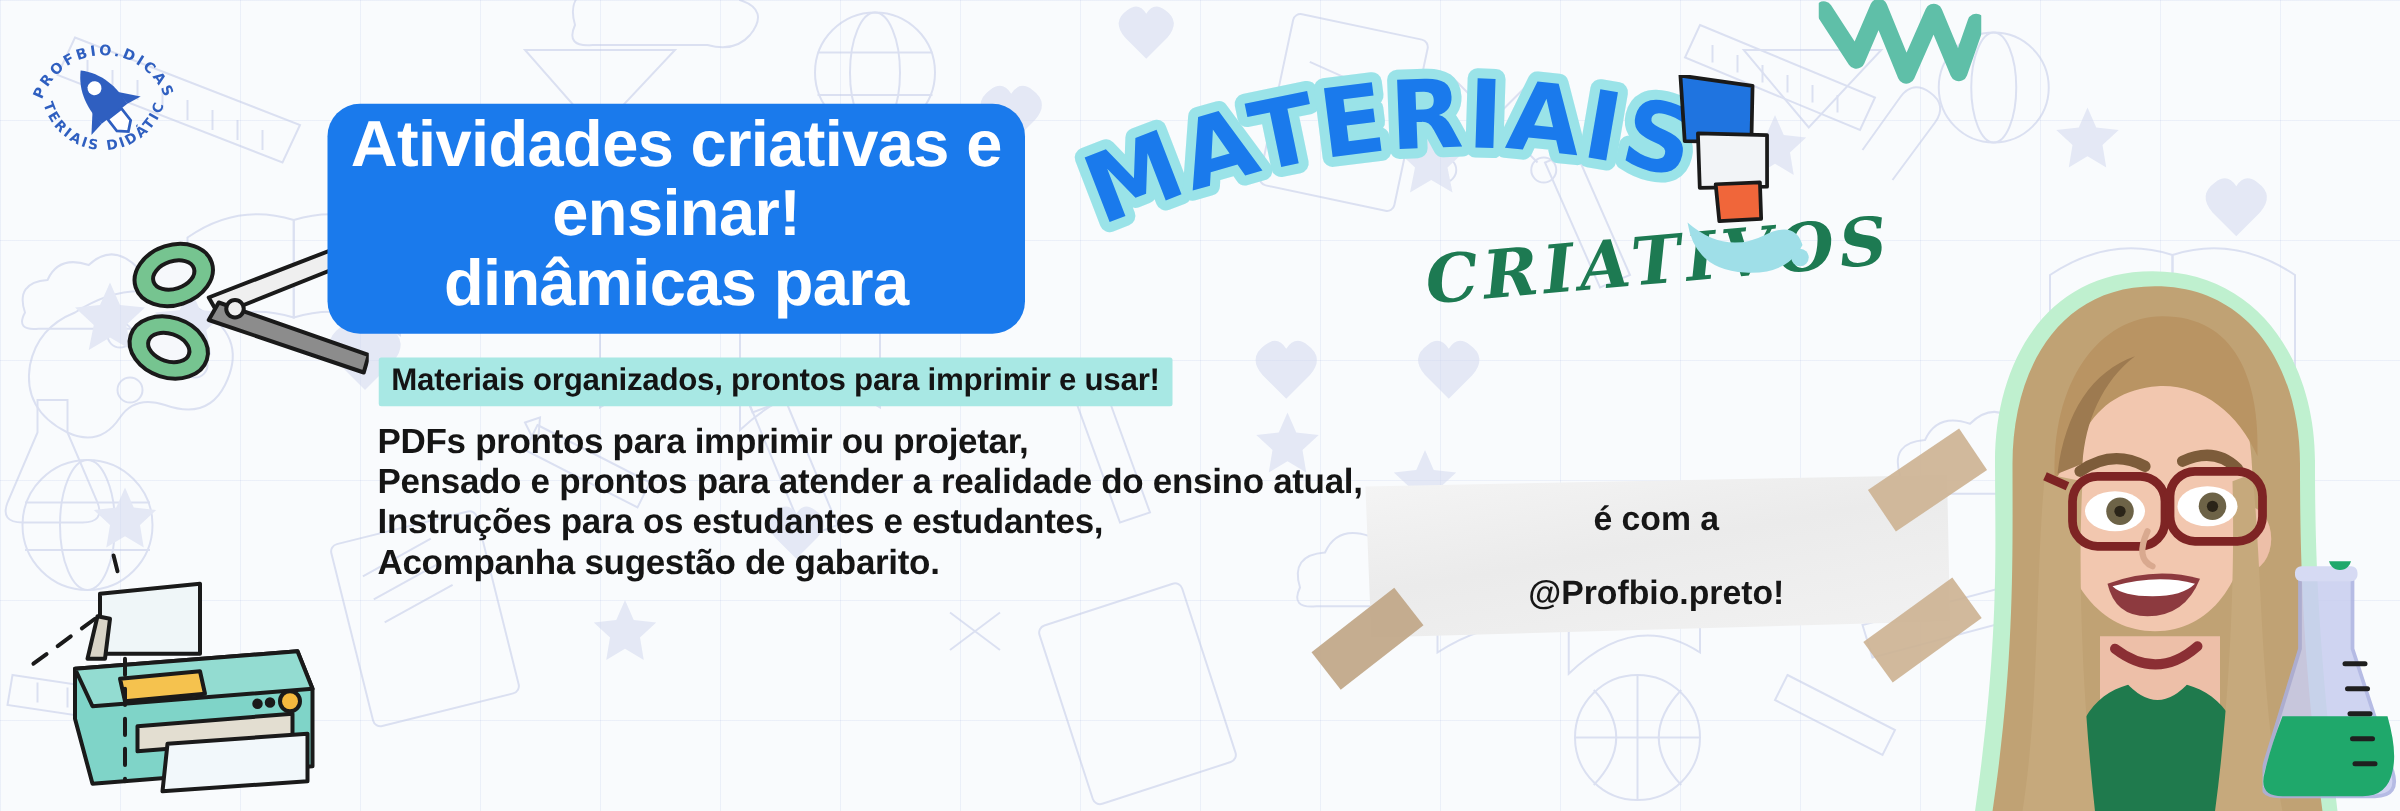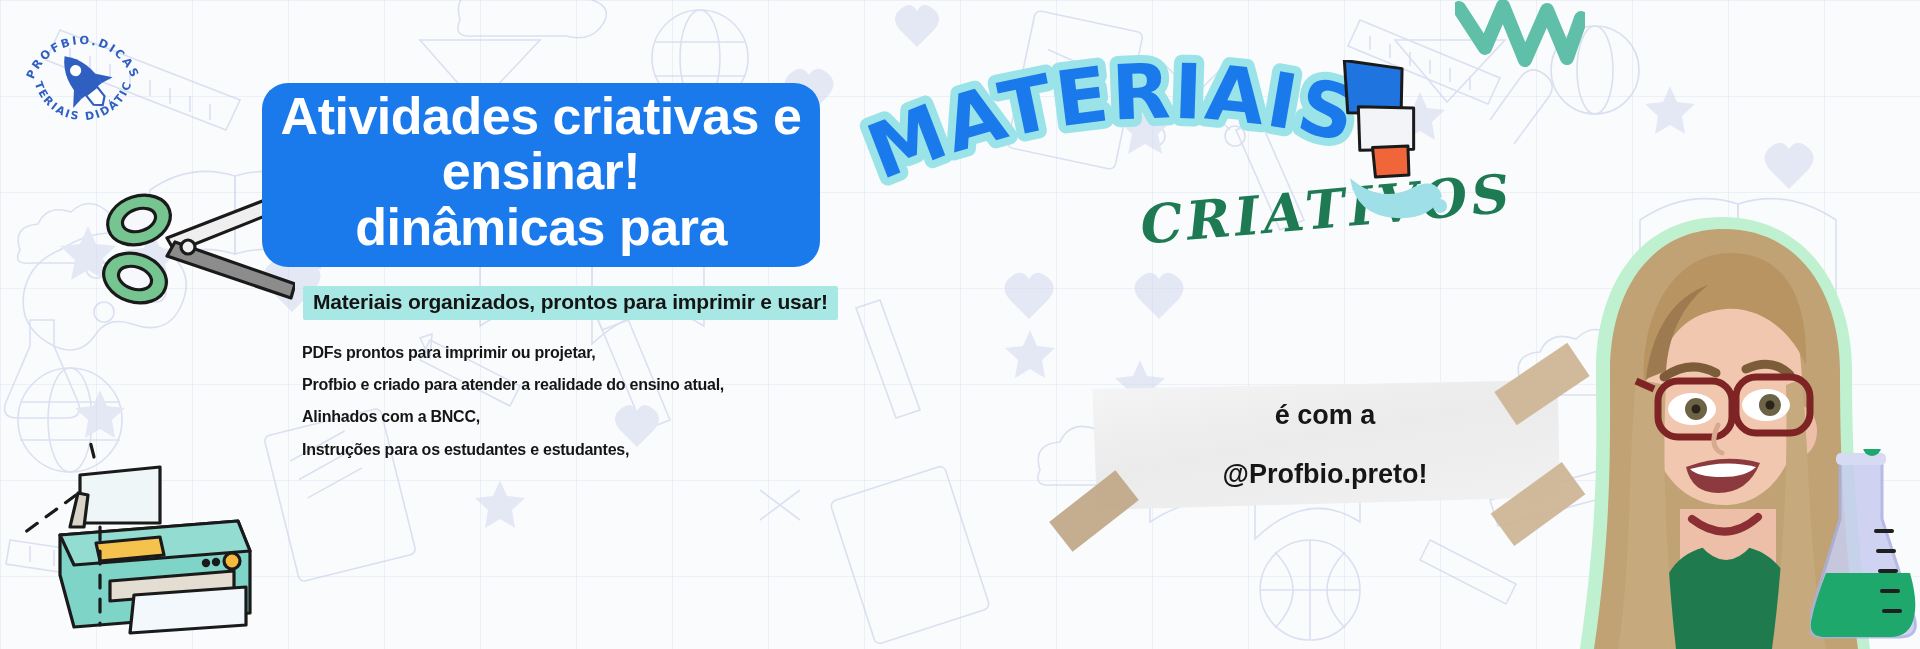--- a/index.html
+++ b/index.html
@@ -44,29 +44,29 @@
   .headline-text{
     color:#ffffff;font-weight:bold;font-size:52px;line-height:1.07;
     text-align:center;letter-spacing:-.5px;
     font-family:"Liberation Sans","DejaVu Sans",sans-serif;
   }
 
   
   .subtitle{
     position:absolute;left:303px;top:286px;
     background:#a8e8e4;color:#141414;
-    font-weight:bold;font-size:21px;
+    font-weight:bold;font-size:25px;
     padding:4px 10px 6px 10px;border-radius:2px;
     white-space:nowrap;letter-spacing:-.2px;
   }
 
   
   .bullets{
     position:absolute;left:302px;top:337px;width:640px;
-    color:#151515;font-weight:bold;font-size:16px;line-height:32.2px;
+    color:#151515;font-weight:bold;font-size:28px;line-height:32.2px;
     letter-spacing:-.25px;
   }
   .bullets div{white-space:nowrap;}
 
   
   .materiais{position:absolute;left:885px;top:48px;width:460px;height:150px;}
   .materiais svg{overflow:visible;}
   .mat-outline{
     fill:none;stroke:#9ae3e8;stroke-width:16;
     stroke-linejoin:round;
@@ -294,23 +294,23 @@
       <div>Atividades criativas e</div>
       <div>ensinar!</div>
       <div>dinâmicas para</div>
     </div>
   </div>
 
   <div class="subtitle">Materiais organizados, prontos para imprimir e usar!</div>
 
   <div class="bullets">
     <div>PDFs prontos para imprimir ou projetar,</div>
-    <div>Profbio e criado para atender a realidade do ensino atual,</div>
-    <div>Alinhados com a BNCC,</div>
+    <div>Pensado e prontos para atender a realidade do ensino atual,</div>
     <div>Instruções para os estudantes e estudantes,</div>
+    <div>Acompanha sugestão de gabarito.</div>
   </div>
 
   <div class="materiais">
     <svg width="460" height="150" viewBox="0 0 460 150">
       <defs>
         <path id="matArc" d="M 8,128 Q 230,34 452,92"></path>
       </defs>
       <text class="mat-outline">
         <textPath href="#matArc" startOffset="50%" text-anchor="middle">MATERIAIS</textPath>
       </text>

